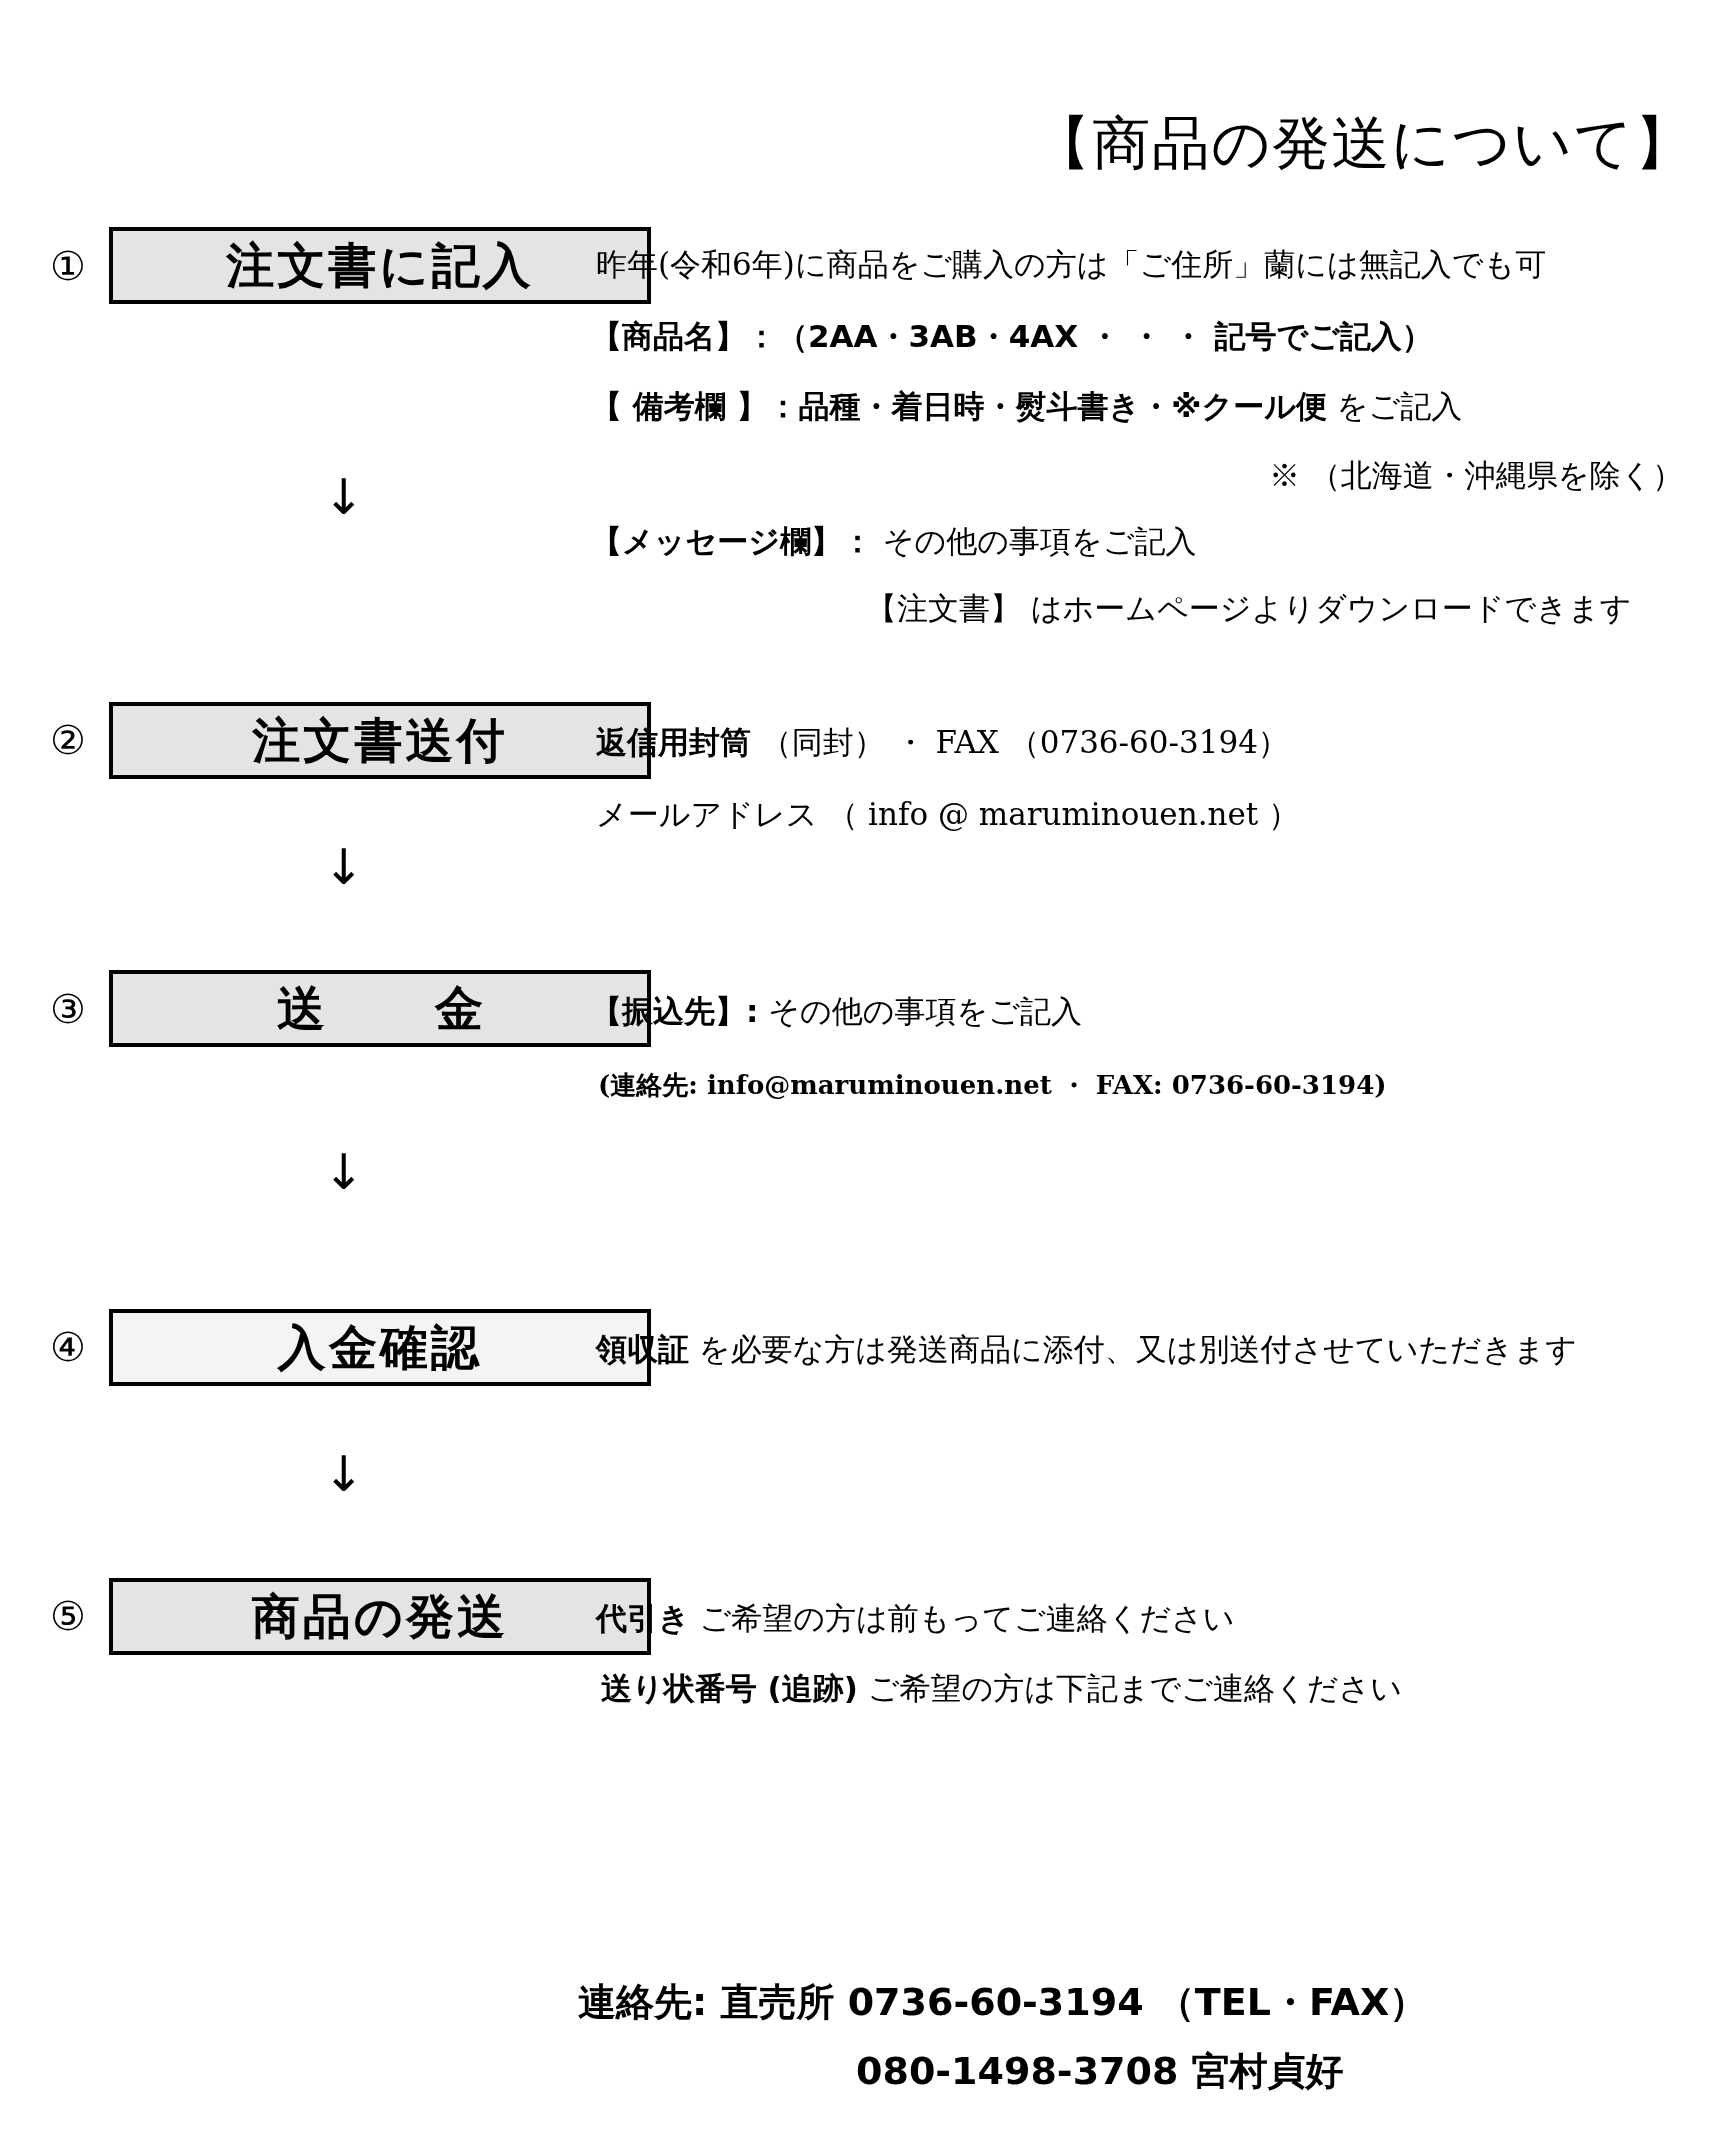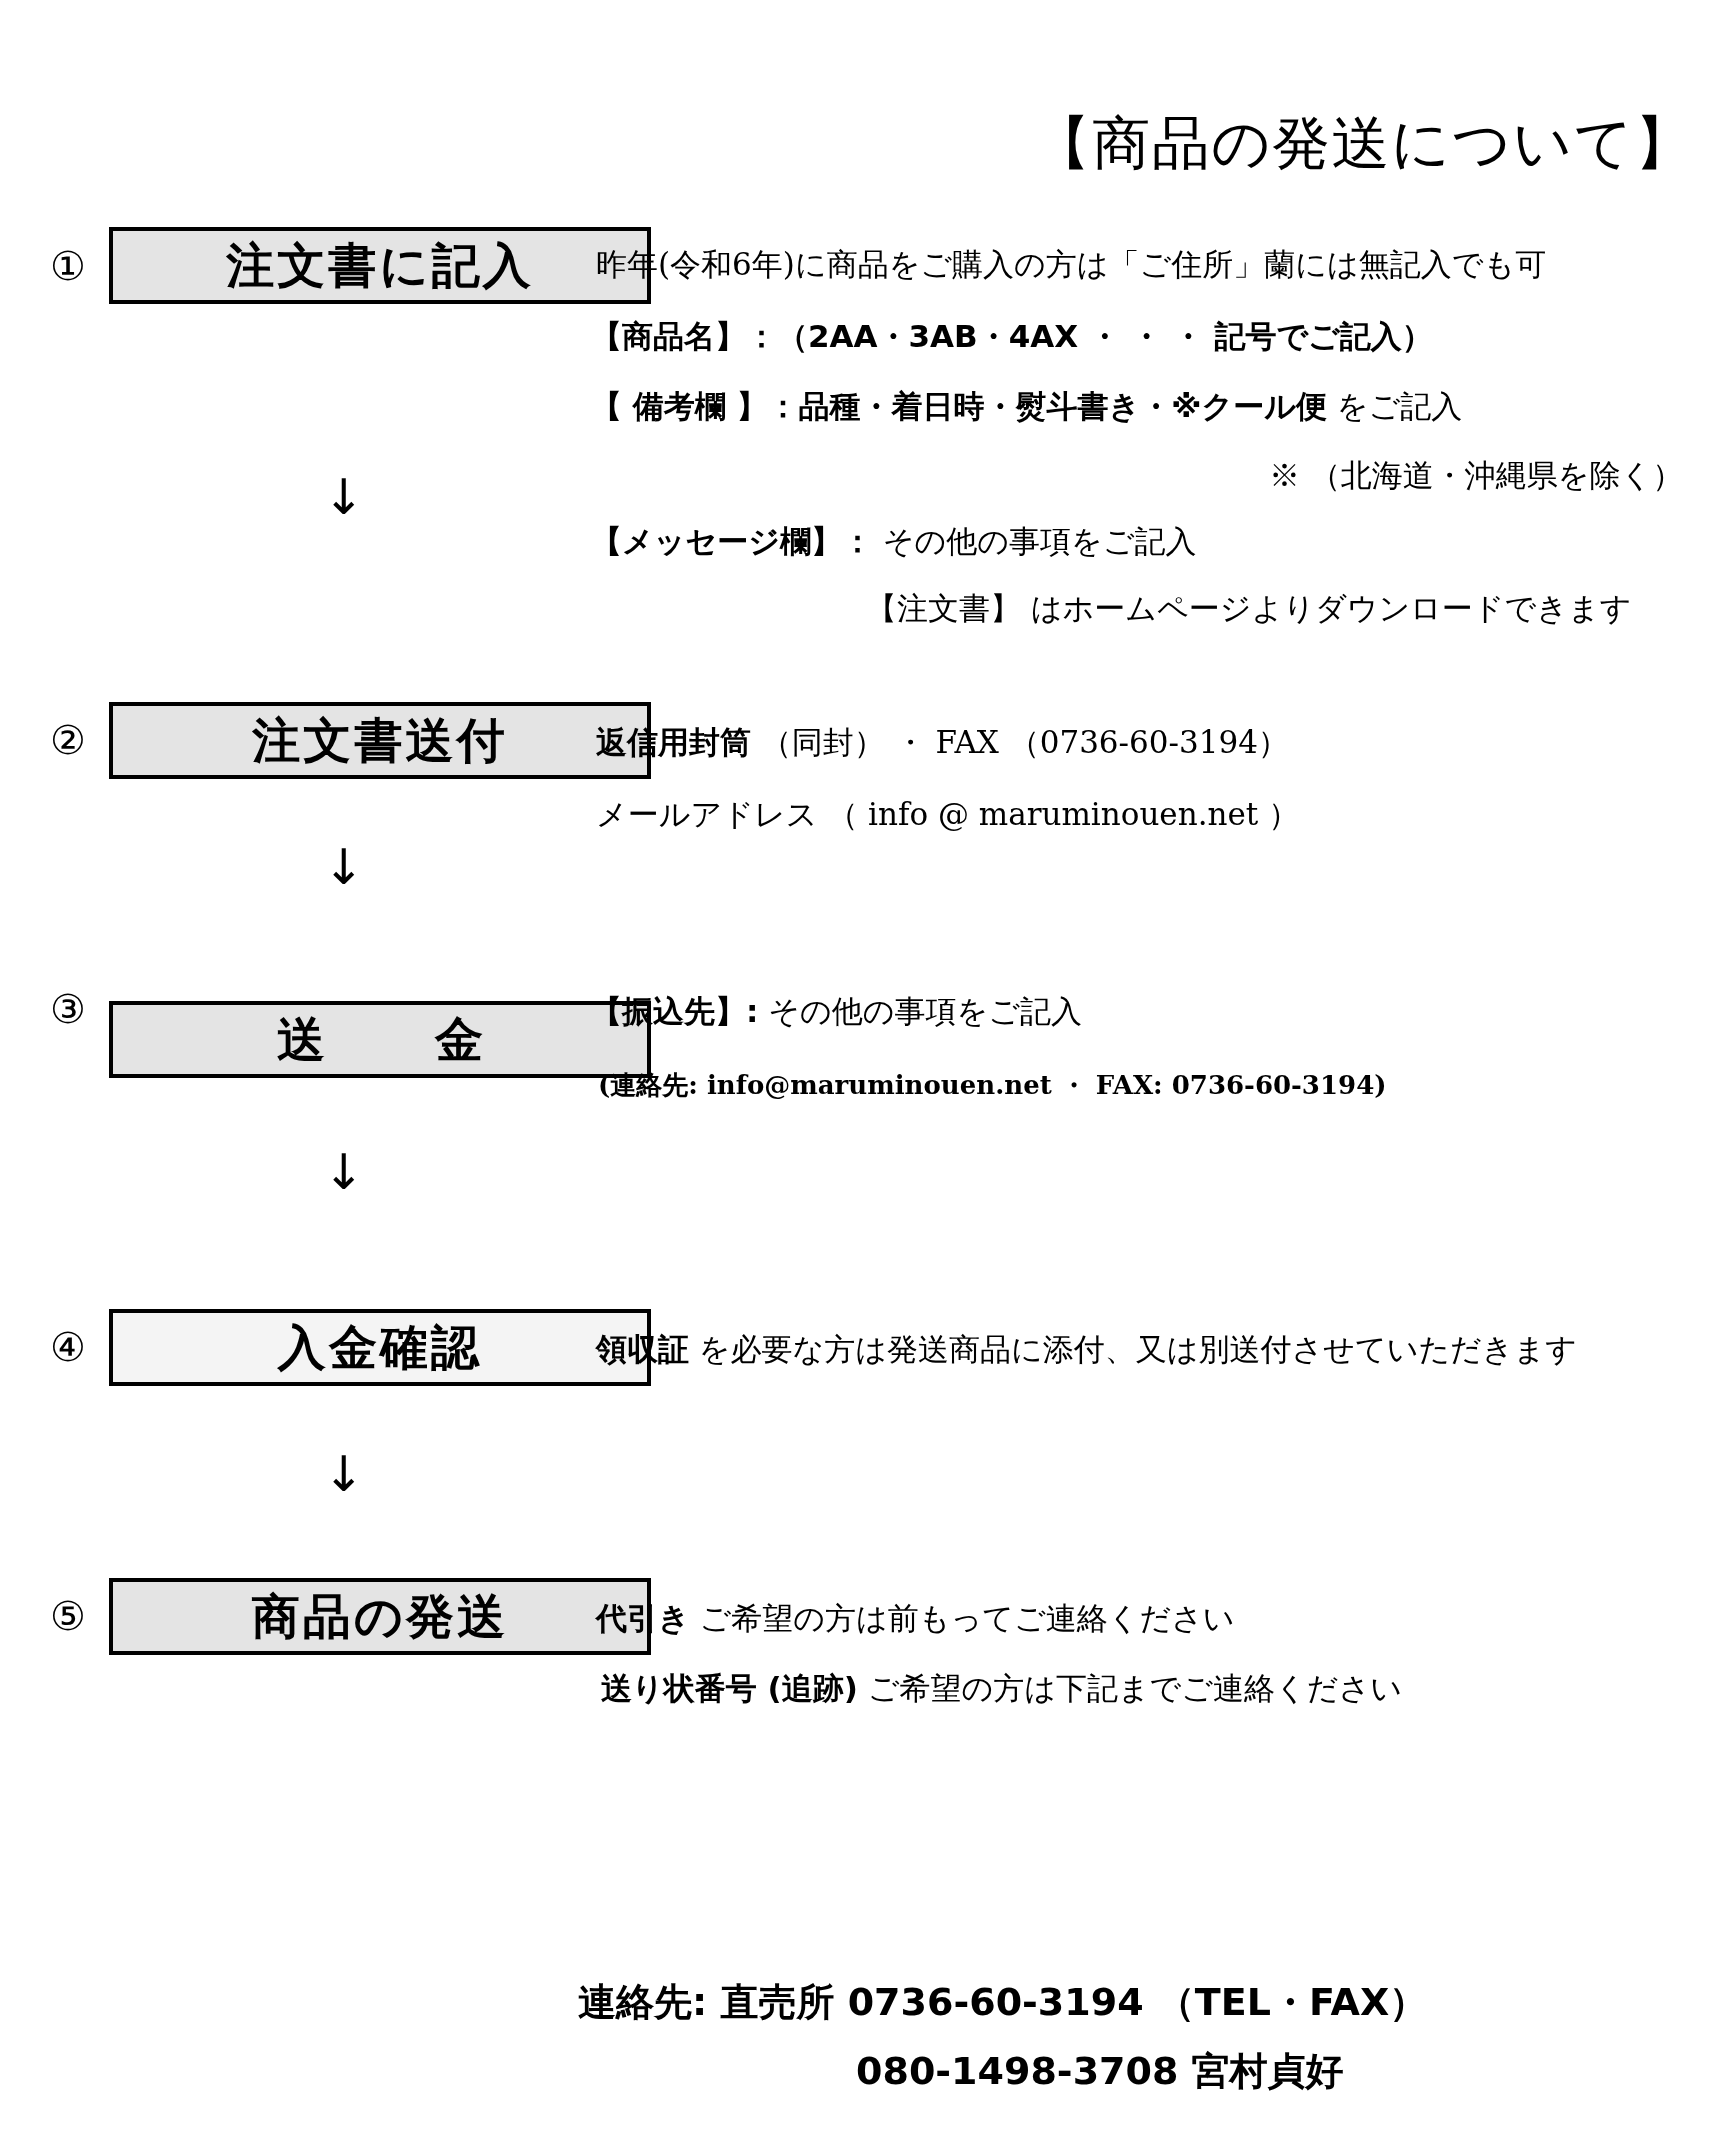--- a/index.html
+++ b/index.html
@@ -64,21 +64,21 @@
 <div class="step-box" style="top:702px;">
   <span>注文書送付</span>
 </div>
 <div class="line" style="left:596px; top:722px;">
   <span class="b">返信用封筒</span><span> （同封） ・ FAX （0736-60-3194）</span>
 </div>
 <div class="line" style="left:596px; top:794px;">メールアドレス （  info @ maruminouen.net  ）</div>
 <div class="arrow" style="top:843px;">↓</div>
 
 <div class="step-num" style="top:986px;">③</div>
-<div class="step-box" style="top:1001px;">
+<div class="step-box" style="top:970px;">
   <span style="letter-spacing:31px; margin-left:31px;">送　金</span>
 </div>
 <div class="line" style="left:591px; top:991px;">
   <span class="b">【振込先】:</span><span class="b" style="font-weight:400;"> その他の事項をご記入</span>
 </div>
 <div class="line sm" style="left:598px; top:1068px;">(連絡先: info@maruminouen.net ・ FAX: 0736-60-3194)</div>
 <div class="arrow" style="top:1148px;">↓</div>
 
 <div class="step-num" style="top:1324px;">④</div>
 <div class="step-box light" style="top:1309px;">

